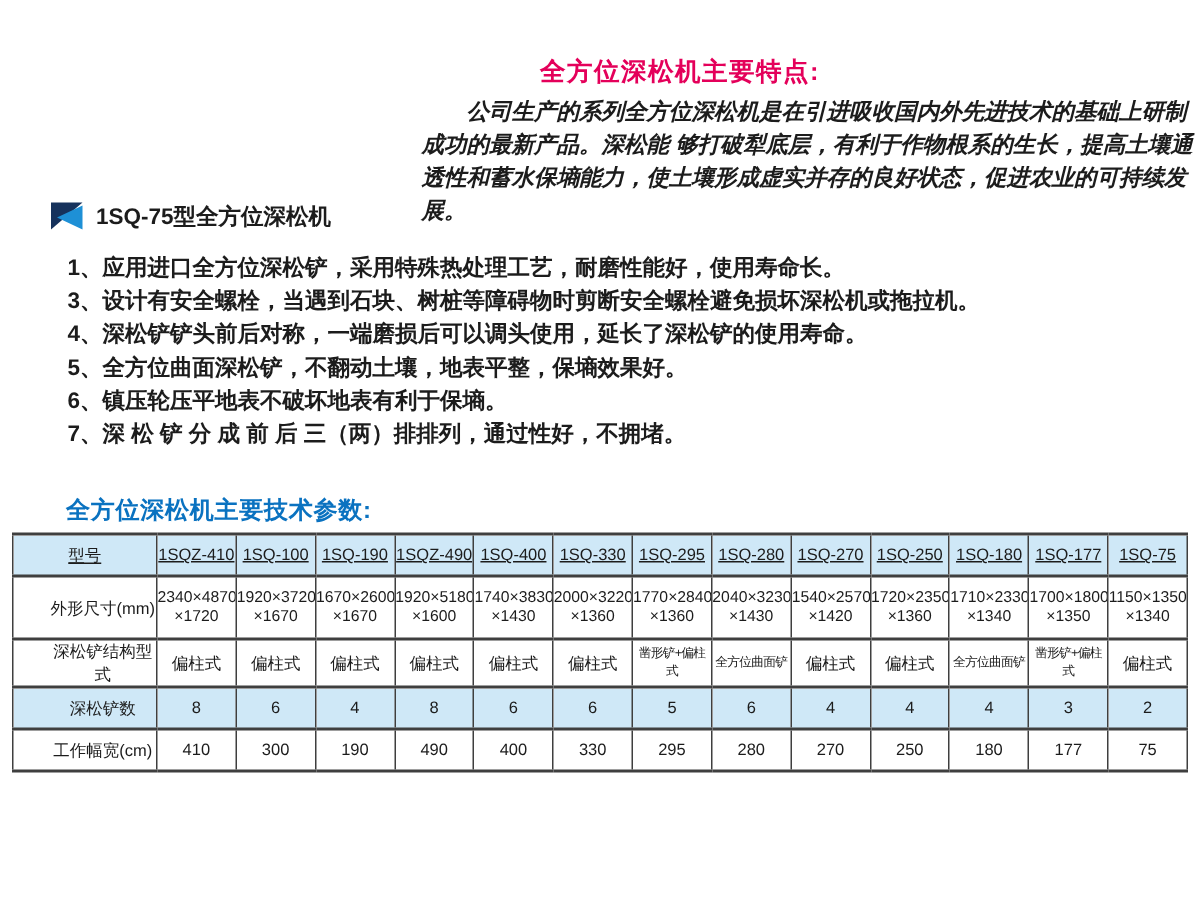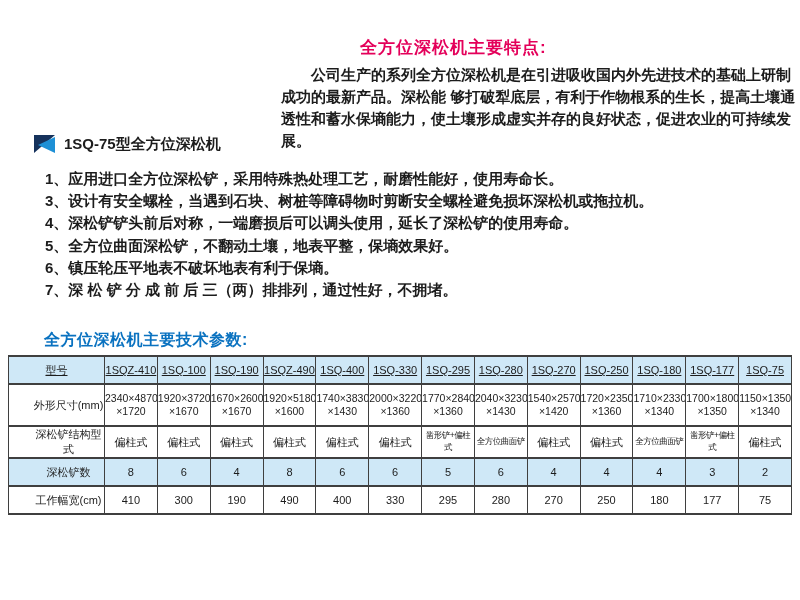--- a/index.html
+++ b/index.html
@@ -11,20 +11,21 @@
   .red-title{
     position:absolute;left:312px;top:36px;
     font-size:17px;font-weight:bold;color:var(--accent-red);
     letter-spacing:1px;
     margin-left:48px;
   }
   .intro{
     position:absolute;left:281px;top:64px;width:516px;
     font-size:15px;font-weight:bold;line-height:22px;
     text-indent:2em;
+    font-style:italic;
   }
   .product-heading{
     position:absolute;left:14px;top:134px;
     display:flex;align-items:center;gap:8px;
     font-size:15px;font-weight:bold;padding-left:20px;
   }
   .product-heading .icon{display:inline-flex;}
   .features{
     position:absolute;left:45px;top:168px;width:748px;
     font-size:15px;font-weight:bold;

